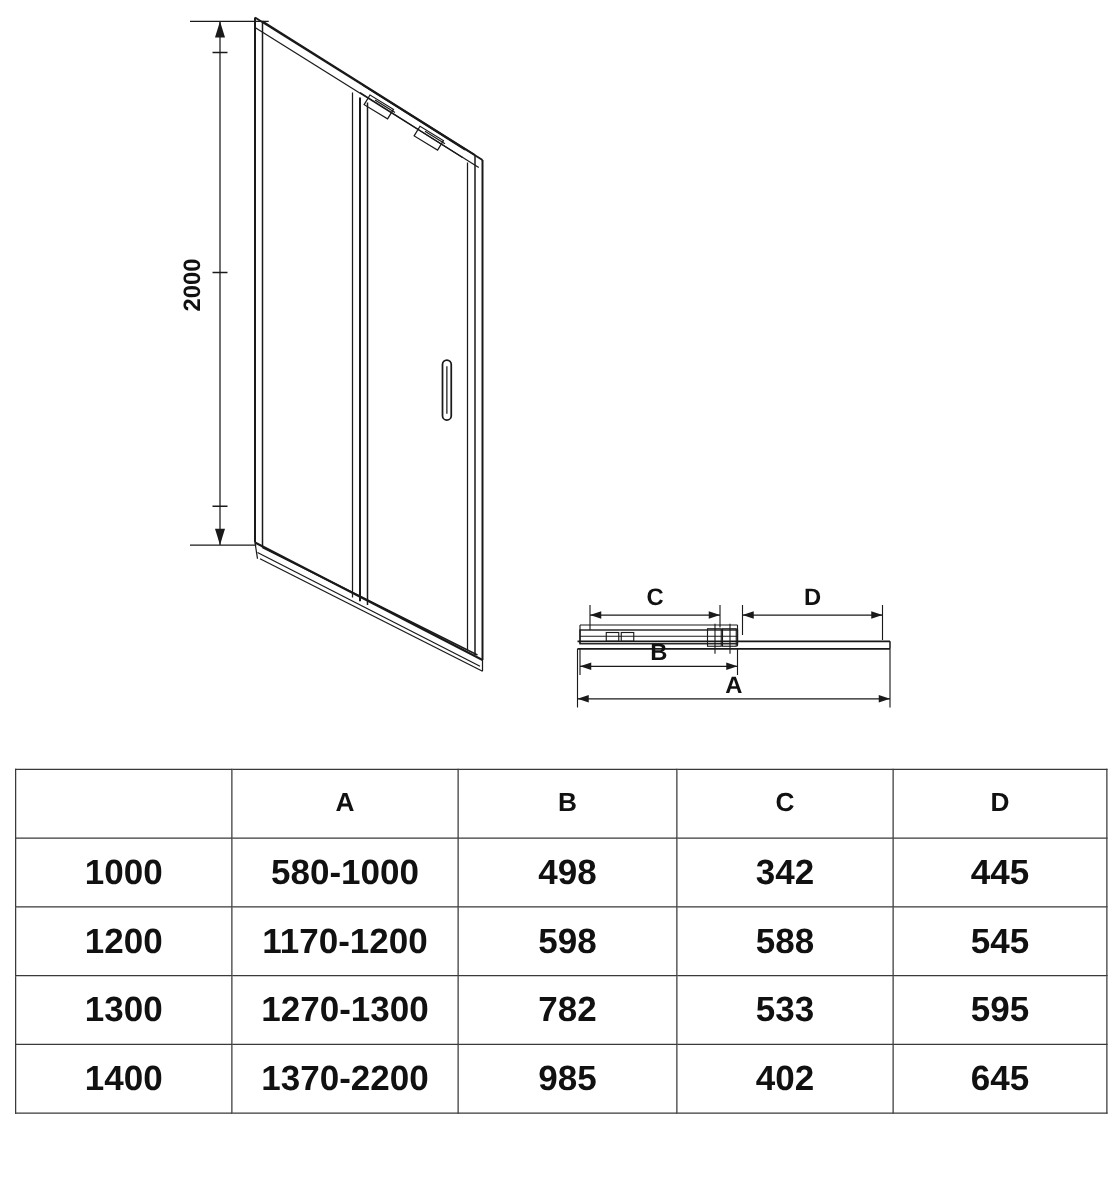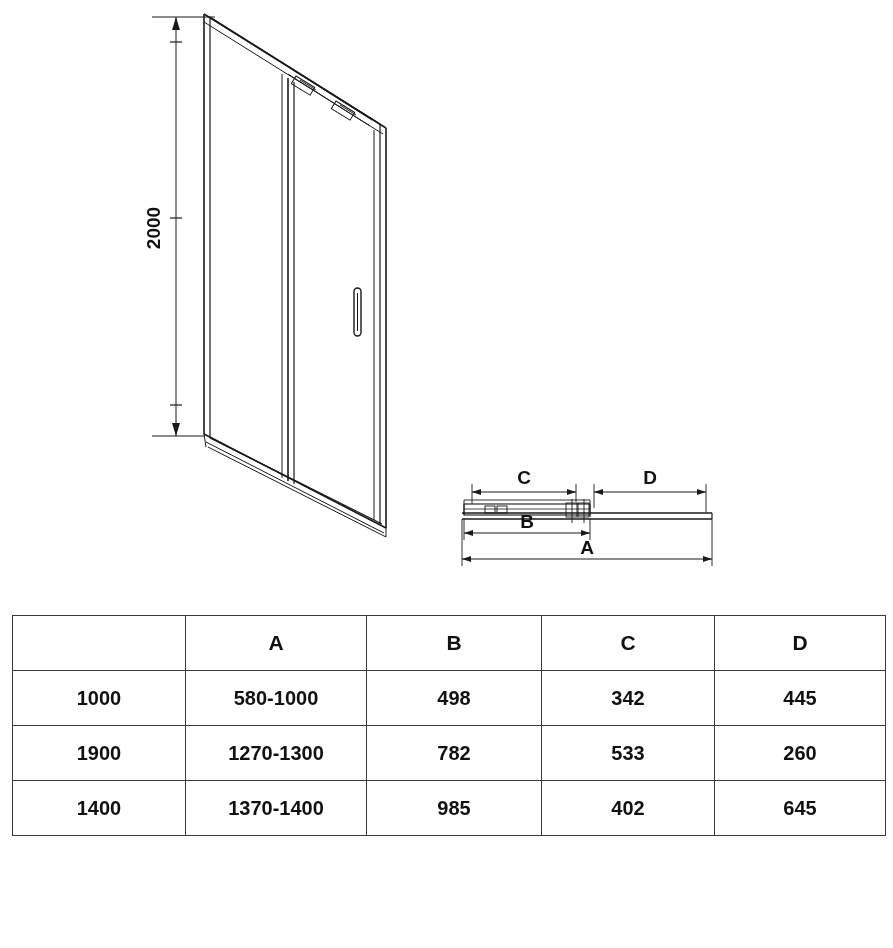--- a/index.html
+++ b/index.html
@@ -33,21 +33,21 @@
     top: 615px;
     width: 868px;
     border-collapse: collapse;
     table-layout: fixed;
   }
   .spec-table td, .spec-table th {
     border: 1px solid #3a3a3a;
     height: 54px;
     text-align: center;
     vertical-align: middle;
-    font-size: 20px;
+    font-size: 28px;
     font-weight: bold;
     font-family: "Liberation Sans", sans-serif;
     color: #111111;
     padding: 0;
   }
   .spec-table th {
     font-size: 21px;
   }
   .col-0 { width: 172px; }
   .col-1 { width: 180px; }
@@ -186,29 +186,36 @@
     </thead>
     <tbody>
       <tr>
         <td>1000</td>
         <td>580-1000</td>
         <td>498</td>
         <td>342</td>
         <td>445</td>
       </tr>
       <tr>
-        <td>1900</td>
+        <td>1200</td>
+        <td>1170-1200</td>
+        <td>598</td>
+        <td>588</td>
+        <td>545</td>
+      </tr>
+      <tr>
+        <td>1300</td>
         <td>1270-1300</td>
         <td>782</td>
         <td>533</td>
-        <td>260</td>
+        <td>595</td>
       </tr>
       <tr>
         <td>1400</td>
-        <td>1370-1400</td>
+        <td>1370-2200</td>
         <td>985</td>
         <td>402</td>
         <td>645</td>
       </tr>
     </tbody>
   </table>
 
 </div>
 
 </body></html>

